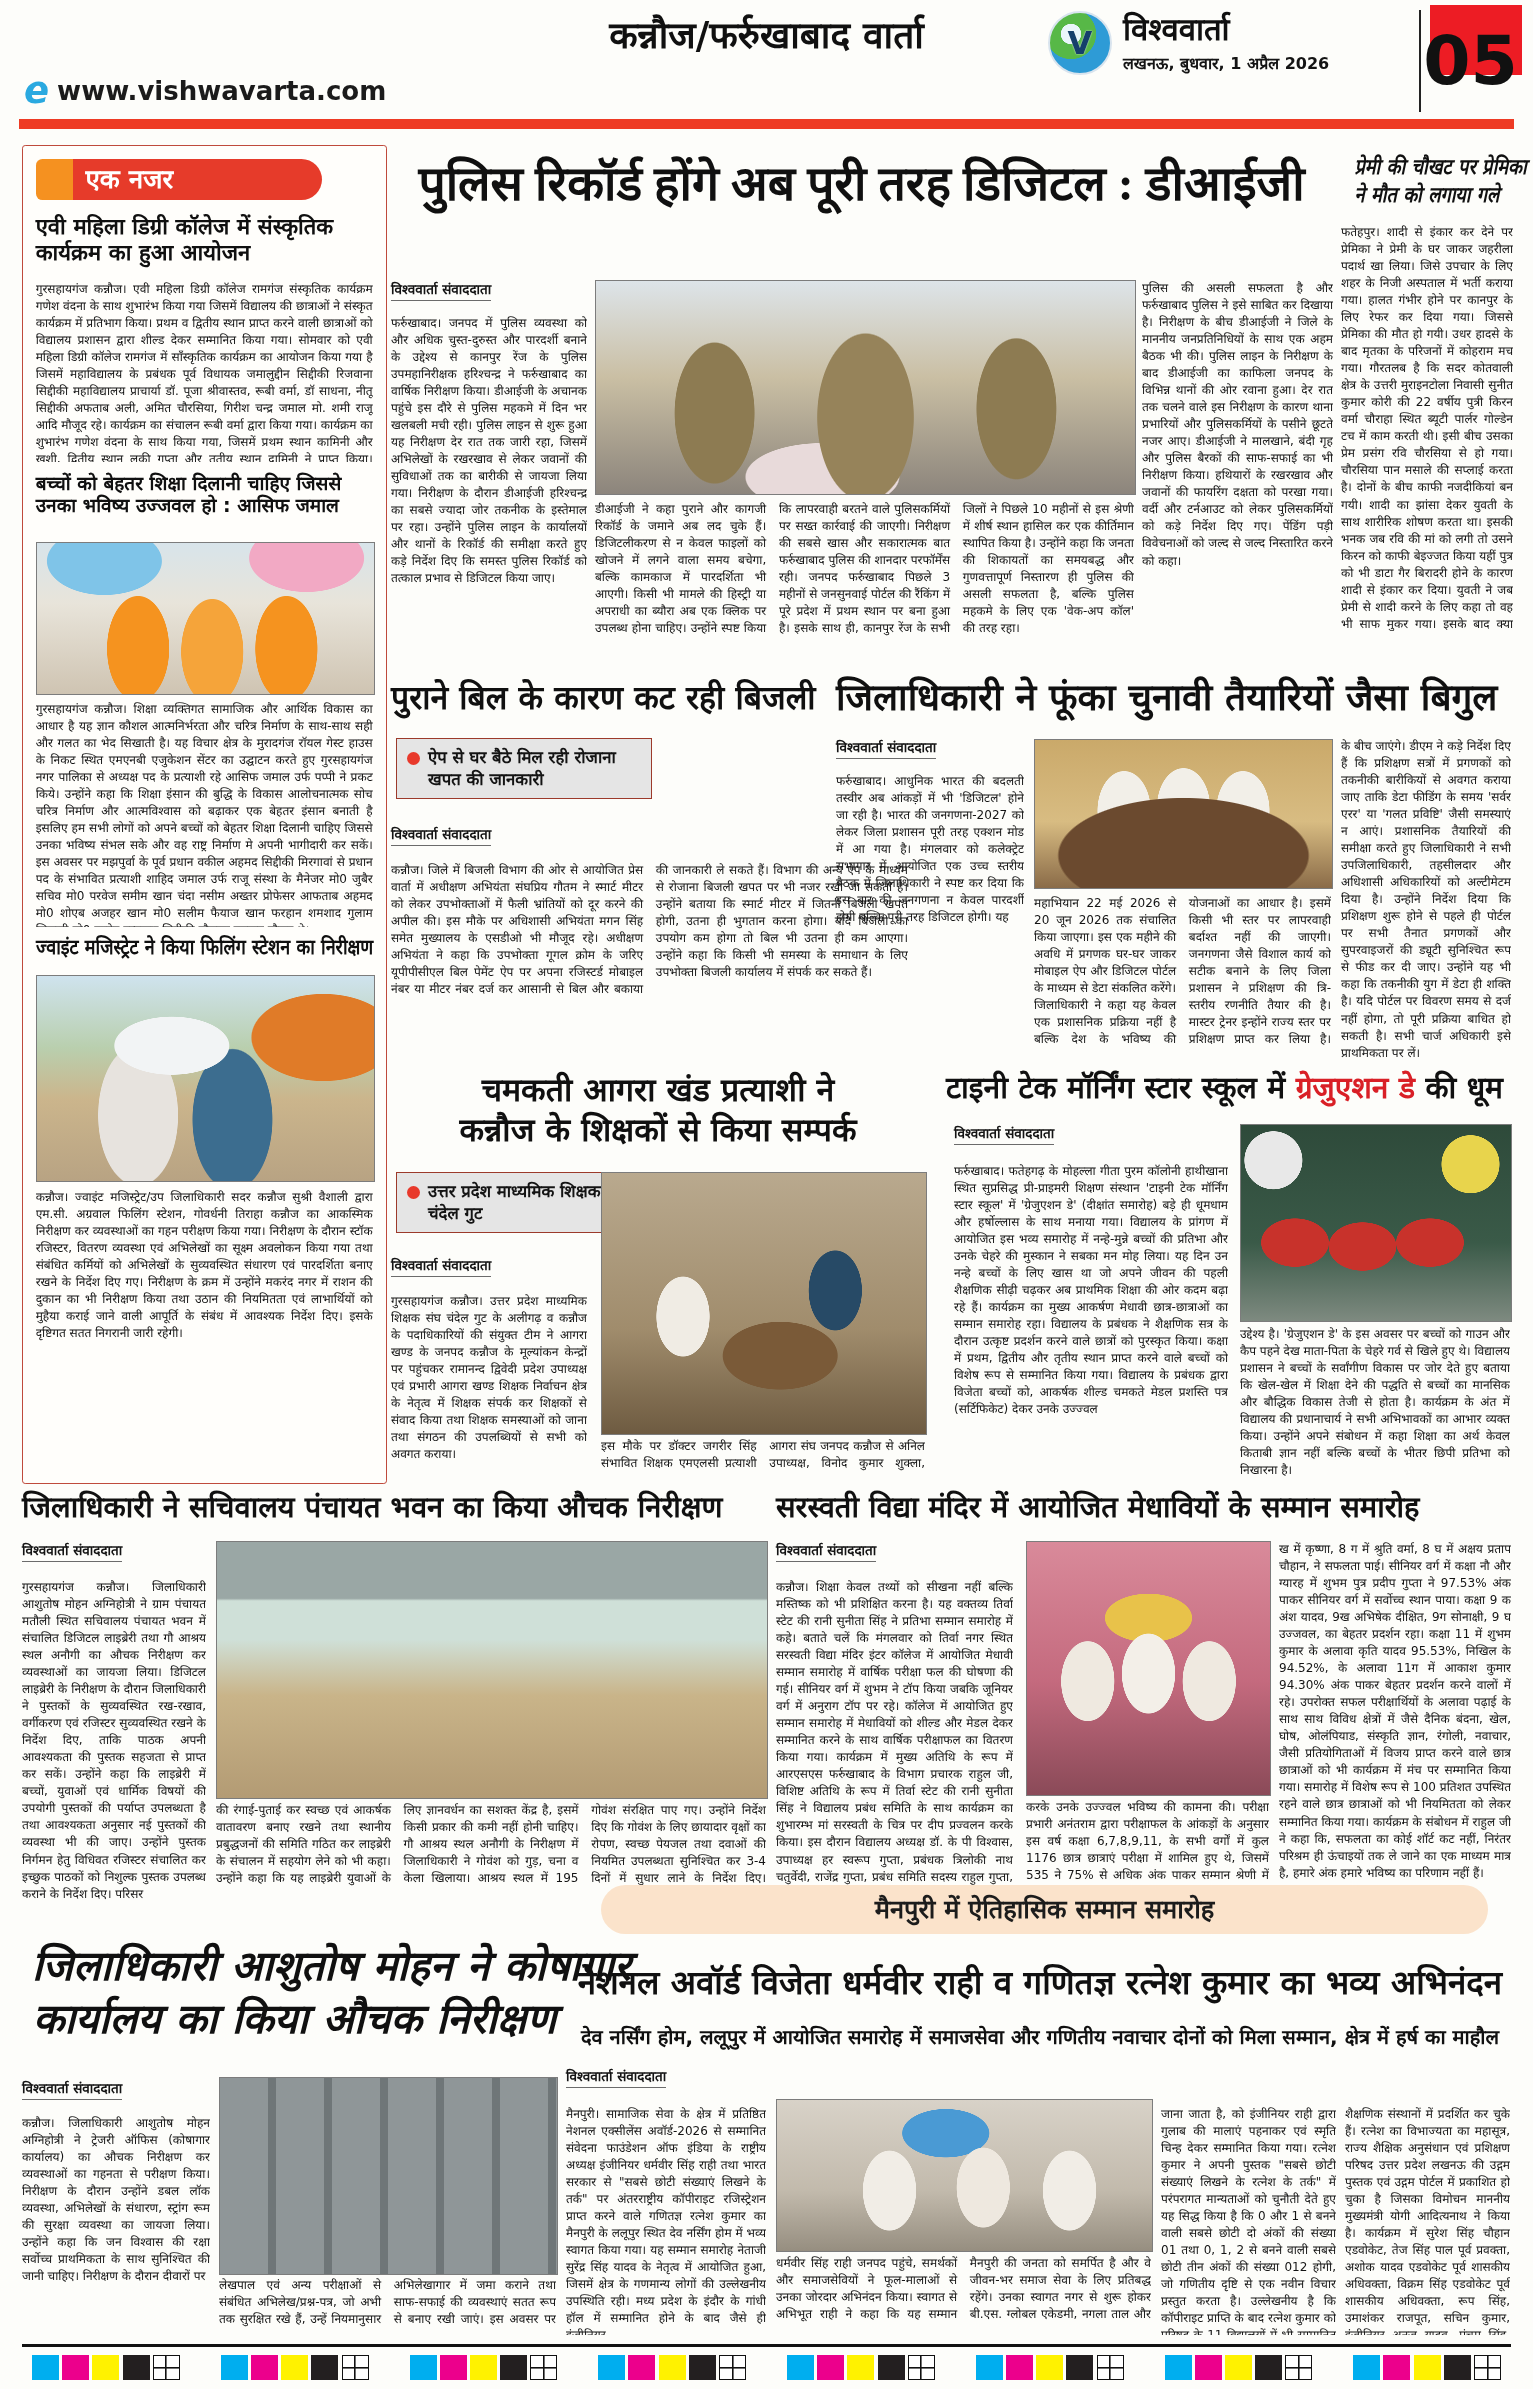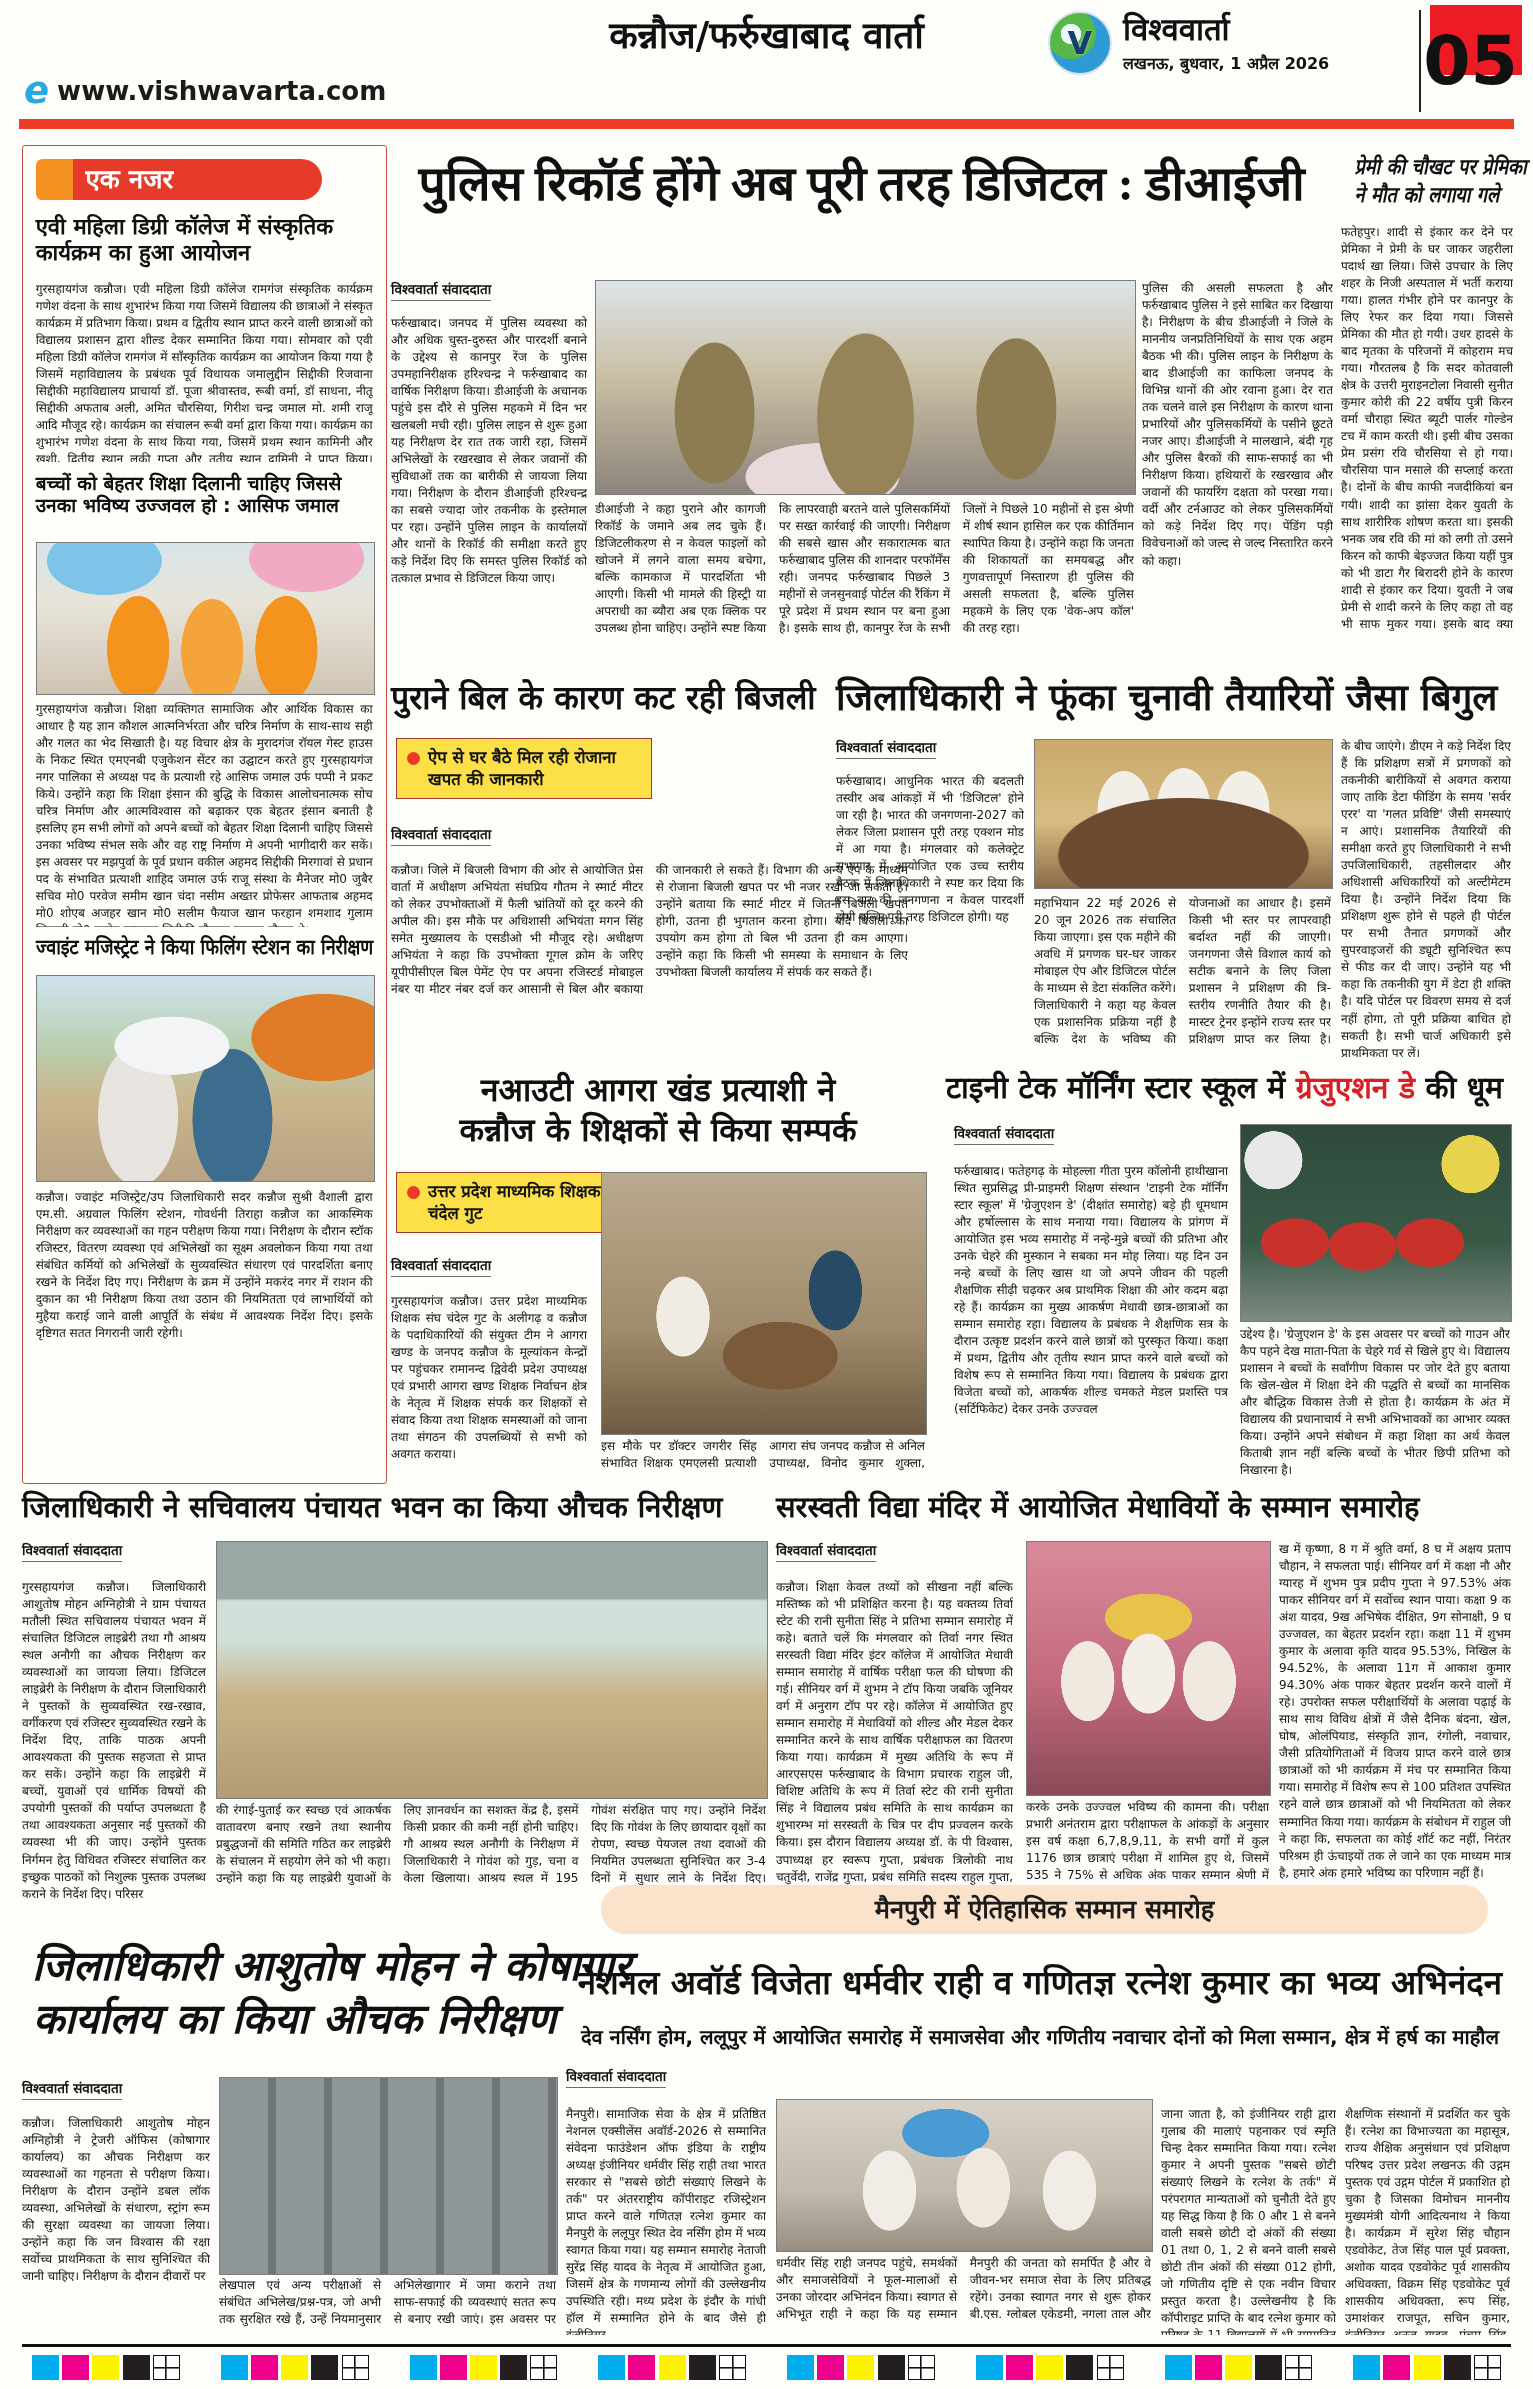--- a/index.html
+++ b/index.html
@@ -8,21 +8,21 @@
   .abs{position:absolute;}
   .hl{font-weight:bold;color:#101010;line-height:1.18;}
   .fit{white-space:pre;display:inline-block;}
   .center{text-align:center;width:100%;}
   .byline{font-weight:bold;font-size:13.5px;border-bottom:1.6px solid #6b6b6b;padding-bottom:2.4px;display:inline-block;}
   .body-t{font-size:12px;line-height:1.42;text-align:justify;overflow:hidden;}
   .cols2{column-count:2;column-gap:12.7px;}
   .cols3{column-count:3;column-gap:12.7px;}
   .photo{position:absolute;border:0.8px solid #7c7c7c;overflow:hidden;}
   .red-rule{background:#ee3b24;}
-  .kicker{background:#fde047;border:0.8px solid #9c3a2b;display:flex;align-items:flex-start;gap:8px;
+  .kicker{background:#e5e5e5;border:0.8px solid #9c3a2b;display:flex;align-items:flex-start;gap:8px;
           padding:8px 9.5px;font-weight:bold;font-size:16.7px;line-height:1.3;}
   .kicker .dot{width:13.5px;height:13.5px;border-radius:50%;background:#e8392b;flex:0 0 auto;margin-top:4.8px;}
   .onelook-box{border:1.6px solid #bf4a3c;border-radius:3.2px;background:#fffefb;}
   .onelook-banner{display:flex;height:41px;}
   .ob-orange{width:37px;background:#f59120;border-radius:6.4px 0 0 6.4px;}
   .ob-red{flex:1;background:#e63b2a;color:#fff;font-weight:bold;font-size:26px;line-height:41px;
           padding-left:12.7px;border-radius:0 20.7px 20.7px 0;}
   .mainpuri-banner{background:#fbe3cb;border-radius:27px;text-align:center;font-weight:bold;
                    font-size:25.4px;line-height:49px;color:#1c1c1c;}
   .e-icon{color:#2aa9e0;font-weight:bold;font-size:37px;font-style:italic;line-height:1;}
@@ -169,21 +169,21 @@
   </div>
   <div class="abs" style="left:836px;top:738px;width:188px;">
     <span class="byline">विश्ववार्ता संवाददाता</span>
   </div>
   <div class="abs body-t" style="left:836px;top:773px;width:188px;height:285px;">फर्रुखाबाद। आधुनिक भारत की बदलती तस्वीर अब आंकड़ों में भी 'डिजिटल' होने जा रही है। भारत की जनगणना-2027 को लेकर जिला प्रशासन पूरी तरह एक्शन मोड में आ गया है। मंगलवार को कलेक्ट्रेट सभागार में आयोजित एक उच्च स्तरीय बैठक में जिलाधिकारी ने स्पष्ट कर दिया कि इस बार की जनगणना न केवल पारदर्शी होगी बल्कि पूरी तरह डिजिटल होगी। यह</div>
   <div class="photo ph-meeting" style="left:1034px;top:739px;width:297px;height:148px;"></div>
   <div class="abs body-t cols2" style="left:1034px;top:895px;width:297px;height:162px;">महाभियान 22 मई 2026 से 20 जून 2026 तक संचालित किया जाएगा। इस एक महीने की अवधि में प्रगणक घर-घर जाकर मोबाइल ऐप और डिजिटल पोर्टल के माध्यम से डेटा संकलित करेंगे। जिलाधिकारी ने कहा यह केवल एक प्रशासनिक प्रक्रिया नहीं है बल्कि देश के भविष्य की योजनाओं का आधार है। इसमें किसी भी स्तर पर लापरवाही बर्दाश्त नहीं की जाएगी। जनगणना जैसे विशाल कार्य को सटीक बनाने के लिए जिला प्रशासन ने प्रशिक्षण की त्रि-स्तरीय रणनीति तैयार की है। मास्टर ट्रेनर इन्होंने राज्य स्तर पर प्रशिक्षण प्राप्त कर लिया है। मास्टर ट्रेनरों द्वारा जनपद के फील्ड ट्रेनरों को प्रशिक्षित किया जा चुका है। अब ये फील्ड ट्रेनर तहसील और नगर निकाय (चार्ज स्तर) पर जाकर उन लोगों को प्रशिक्षित करेंगे जो सीधे जनता</div>
   <div class="abs body-t" style="left:1341px;top:738px;width:170px;height:320px;">के बीच जाएंगे। डीएम ने कड़े निर्देश दिए हैं कि प्रशिक्षण सत्रों में प्रगणकों को तकनीकी बारीकियों से अवगत कराया जाए ताकि डेटा फीडिंग के समय 'सर्वर एरर' या 'गलत प्रविष्टि' जैसी समस्याएं न आएं। प्रशासनिक तैयारियों की समीक्षा करते हुए जिलाधिकारी ने सभी उपजिलाधिकारी, तहसीलदार और अधिशासी अधिकारियों को अल्टीमेटम दिया है। उन्होंने निर्देश दिया कि प्रशिक्षण शुरू होने से पहले ही पोर्टल पर सभी तैनात प्रगणकों और सुपरवाइजरों की ड्यूटी सुनिश्चित रूप से फीड कर दी जाए। उन्होंने यह भी कहा कि तकनीकी युग में डेटा ही शक्ति है। यदि पोर्टल पर विवरण समय से दर्ज नहीं होगा, तो पूरी प्रक्रिया बाधित हो सकती है। सभी चार्ज अधिकारी इसे प्राथमिकता पर लें।</div>
 
   <div class="abs" style="left:391px;top:1070px;width:534px;text-align:center;">
-    <span class="hl fit center" style="font-size:32px;line-height:1.25;">नआउटी आगरा खंड प्रत्याशी ने
+    <span class="hl fit center" style="font-size:32px;line-height:1.25;">चमकती आगरा खंड प्रत्याशी ने
 कन्नौज के शिक्षकों से किया सम्पर्क</span>
   </div>
   <div class="abs kicker" style="left:396px;top:1172px;width:235px;">
     <span class="dot"></span>
     <span>उत्तर प्रदेश माध्यमिक शिक्षक संघ चंदेल गुट</span>
   </div>
   <div class="abs" style="left:391px;top:1256px;width:191px;">
     <span class="byline">विश्ववार्ता संवाददाता</span>
   </div>
   <div class="abs body-t" style="left:391px;top:1293px;width:196px;height:188px;">गुरसहायगंज कन्नौज। उत्तर प्रदेश माध्यमिक शिक्षक संघ चंदेल गुट के अलीगढ़ व कन्नौज के पदाधिकारियों की संयुक्त टीम ने आगरा खण्ड के जनपद कन्नौज के मूल्यांकन केन्द्रों पर पहुंचकर रामानन्द द्विवेदी प्रदेश उपाध्यक्ष एवं प्रभारी आगरा खण्ड शिक्षक निर्वाचन क्षेत्र के नेतृत्व में शिक्षक संपर्क कर शिक्षकों से संवाद किया तथा शिक्षक समस्याओं को जाना तथा संगठन की उपलब्धियों से सभी को अवगत कराया।</div>

